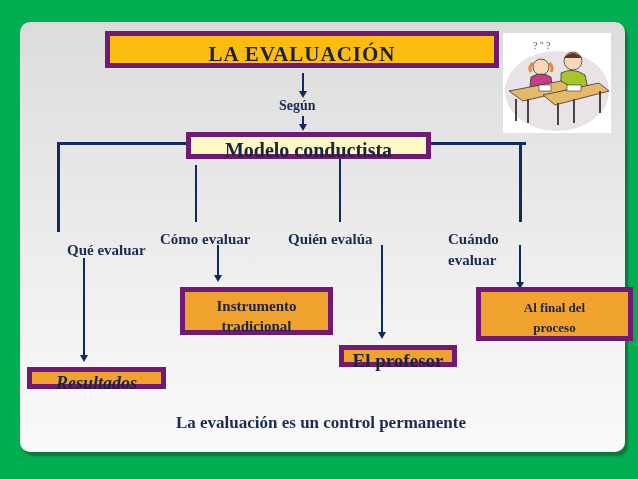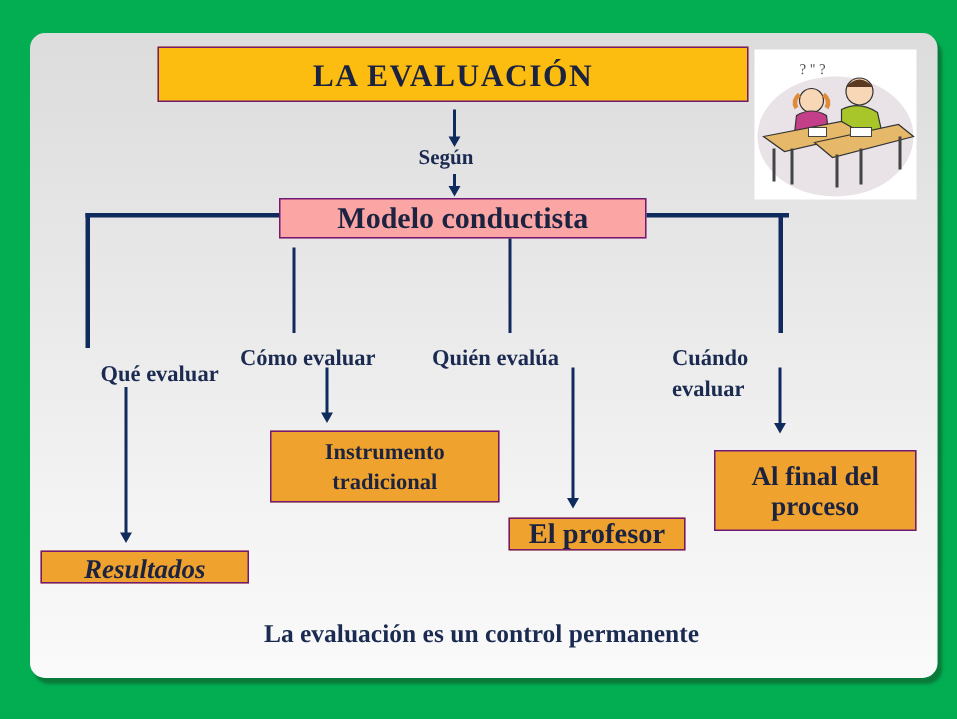--- a/index.html
+++ b/index.html
@@ -1,25 +1,25 @@
 <!DOCTYPE html>
 <html><head>
 <meta charset="utf-8">
 <style>
   html, body { margin:0; padding:0; }
   body { width:638px; height:479px; background:#03ad52; position:relative; overflow:hidden; font-family:"Liberation Serif", serif; }
   .panel { position:absolute; left:20px; top:22px; width:605px; height:430px; border-radius:10px;
            background:linear-gradient(#dcdcdc, #f2f2f2 70%, #fafafa); box-shadow:3px 4px 2px #0a7a3a; }
-  .box { position:absolute; border:1px solid #701a75; box-sizing:border-box; color:#1b2340; font-weight:bold; text-align:center; }
+  .box { position:absolute; border:5px solid #701a75; box-sizing:border-box; color:#1b2340; font-weight:bold; text-align:center; }
   .title { left:105px; top:31px; width:394px; height:37px; background:#fdbd10; font-size:21px; line-height:37px; letter-spacing:1px; }
   .title span { position:relative; left:0px; }
-  .model { left:186px; top:132px; width:245px; height:27px; background:#fca5a5; font-size:20px; line-height:27px; }
+  .model { left:186px; top:132px; width:245px; height:27px; background:#fef9c3; font-size:20px; line-height:27px; }
   .orange { background:#f0a22e; }
   .instr { left:180px; top:287px; width:153px; height:48px; font-size:15px; line-height:20px; padding-top:4px; }
-  .final { left:476px; top:300px; width:135px; height:54px; font-size:18px; line-height:20px; padding-top:6px; }
+  .final { left:476px; top:287px; width:157px; height:54px; font-size:13px; line-height:20px; padding-top:6px; }
   .prof { left:339px; top:345px; width:118px; height:22px; font-size:19px; line-height:22px; }
   .res { left:27px; top:367px; width:139px; height:22px; font-size:18px; line-height:22px; font-style:italic; }
   .lbl { position:absolute; color:#1b2a50; font-weight:bold; font-size:15px; line-height:20px; }
   .line { position:absolute; background:#0f2a5c; }
   .arrow { position:absolute; width:0; height:0; border-left:4px solid transparent; border-right:4px solid transparent; border-top:7px solid #0f2a5c; }
   .footer { position:absolute; left:0; width:638px; top:413px; text-align:center; color:#1b2a50; font-weight:bold; font-size:17px; }
   .footer span { position:relative; left:-4px;margin-left:12px; }
   .clip { position:absolute; left:503px; top:33px; width:108px; height:100px; background:#fff; }
 </style>
 </head>

